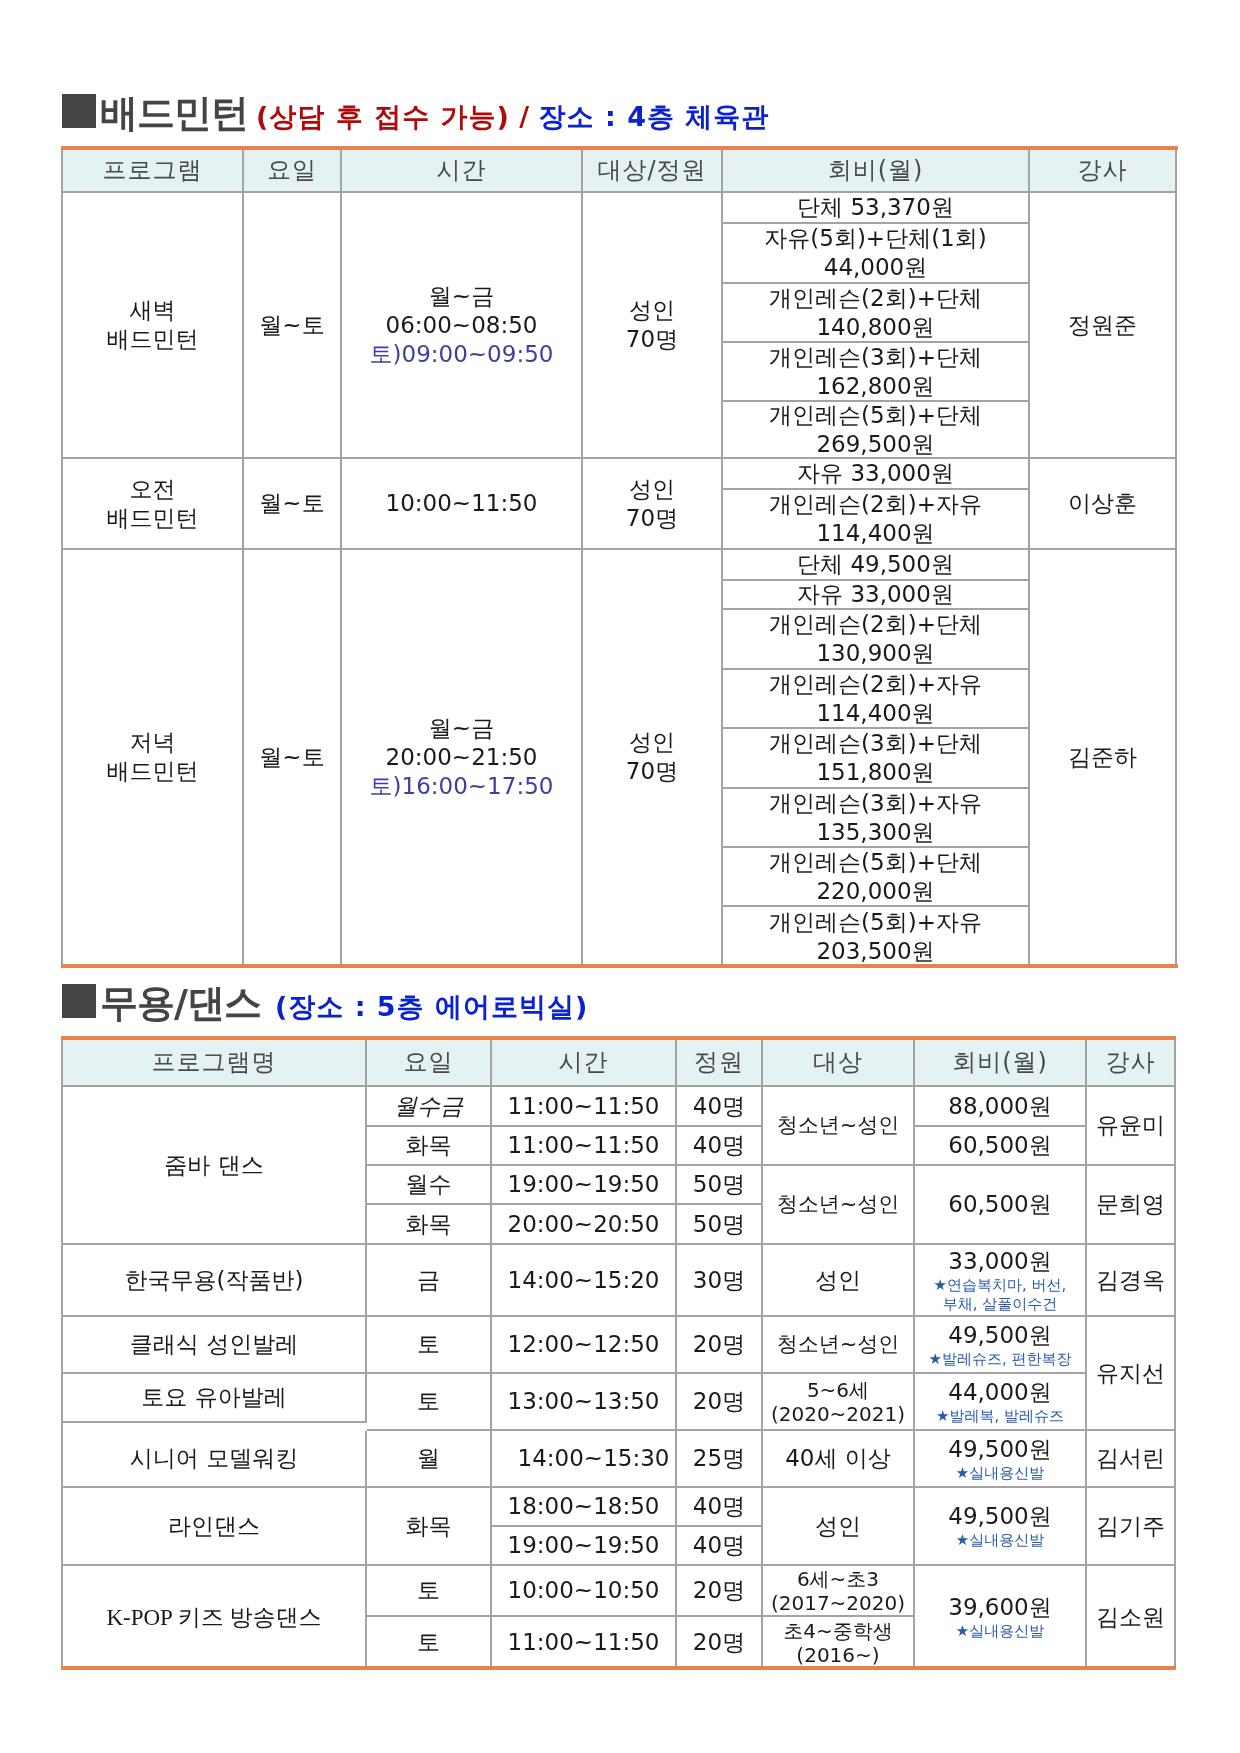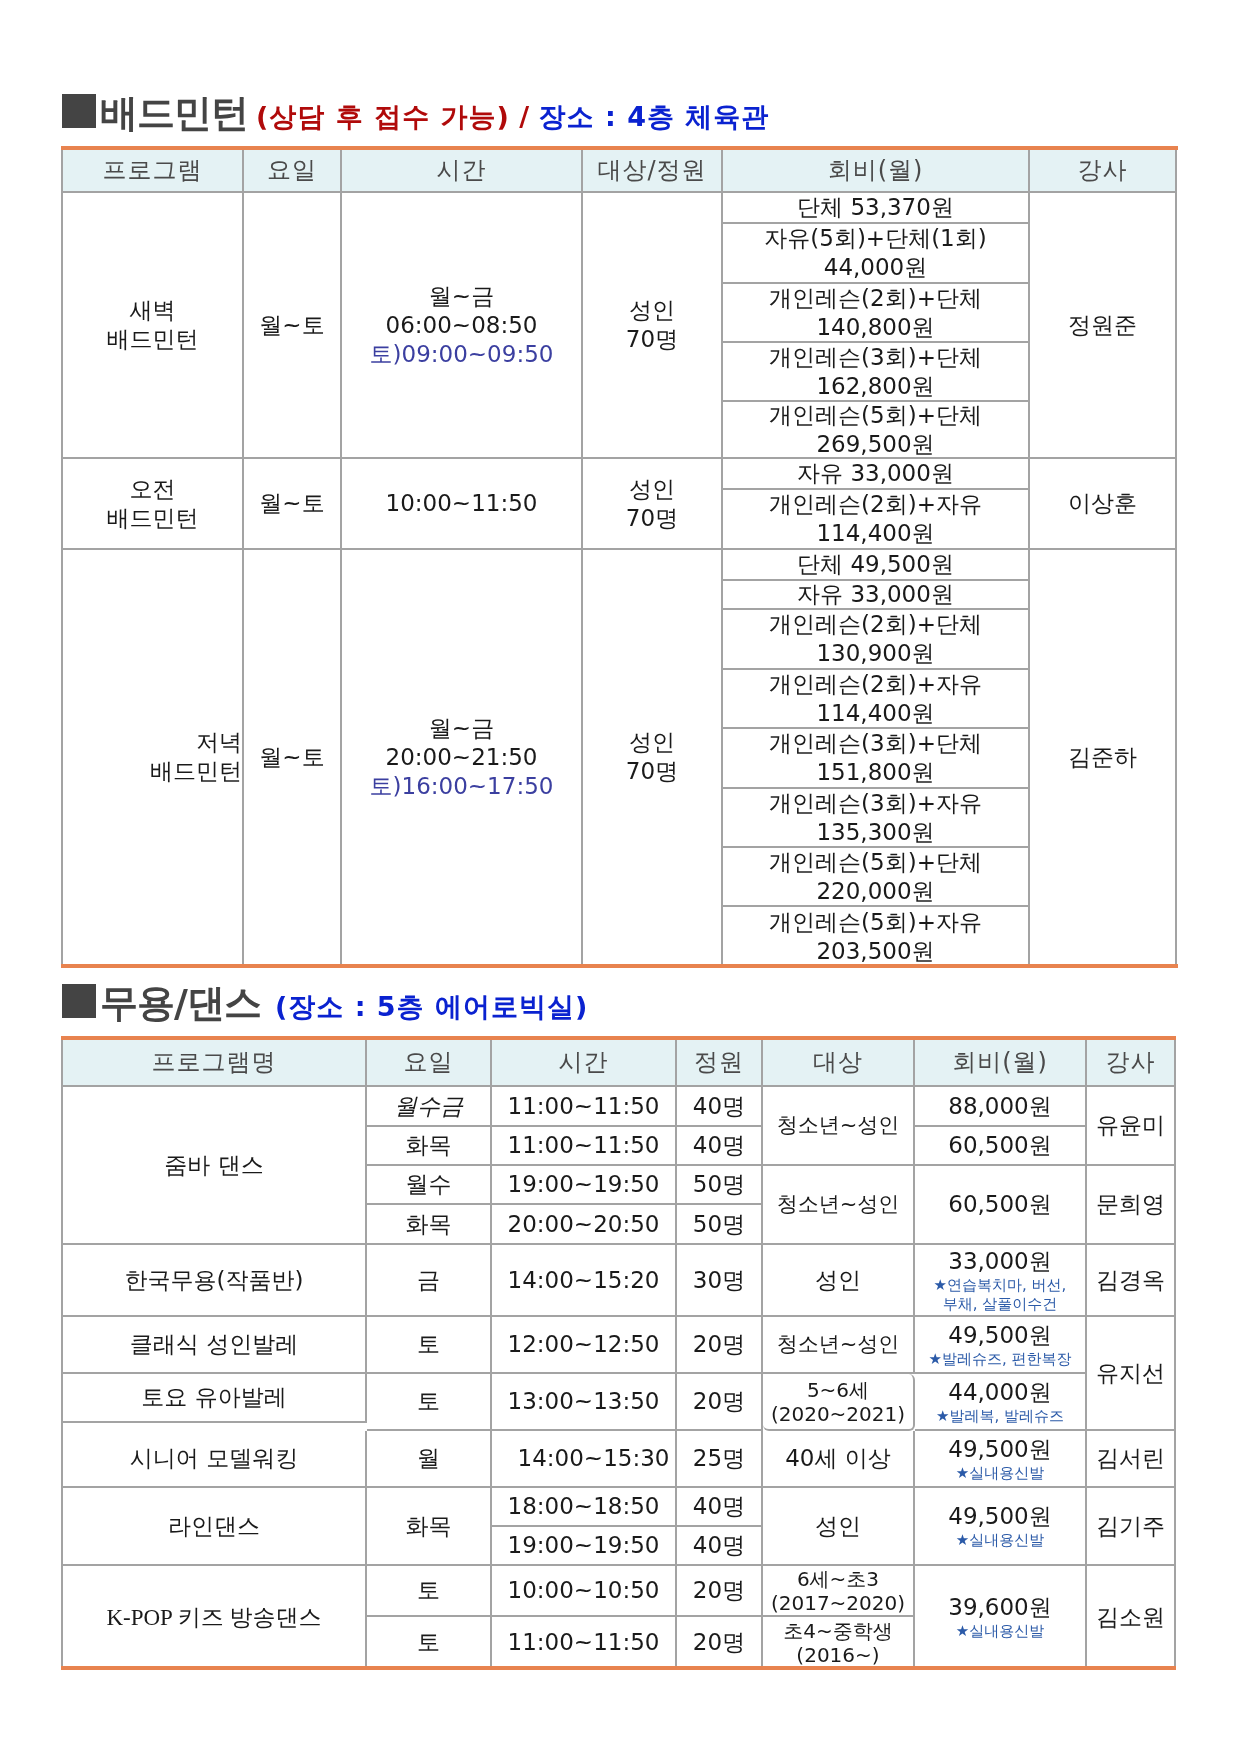--- a/index.html
+++ b/index.html
@@ -81,21 +81,21 @@
     <span>성인</span>
     <span>70명</span>
   </div>
   <div class="cell" style="left:723px;top:459px;width:307px;height:31px;">자유  33,000원</div>
   <div class="cell" style="left:723px;top:490px;width:307px;height:60px;">
       <span>개인레슨(2회)+자유</span>
       <span>114,400원</span>
     </div>
   <div class="cell" style="left:1030px;top:459px;width:147px;height:91px;">이상훈</div>
 
-  <div class="cell" style="left:63px;top:550px;width:181px;height:416px;align-items:flex-end;">
+  <div class="cell" style="left:63px;top:550px;width:181px;height:416px;">
     <span>저녁</span>
     <span>배드민턴</span>
   </div>
   <div class="cell" style="left:244px;top:550px;width:98px;height:416px;">월~토</div>
   <div class="cell" style="left:342px;top:550px;width:241px;height:416px;">
     <span>월~금</span>
     <span>20:00~21:50</span>
     <span class="sat">토)16:00~17:50</span>
   </div>
   <div class="cell" style="left:583px;top:550px;width:140px;height:416px;">
@@ -189,21 +189,21 @@
   <div class="cell" style="left:763px;top:1317px;width:152px;height:57px;font-size:21px;">청소년~성인</div>
   <div class="cell" style="left:915px;top:1317px;width:172px;height:57px;">
     <span>49,500원</span>
     <span class="note">★발레슈즈, 편한복장</span>
   </div>
 
   <div class="cell" style="left:63px;top:1374px;width:304px;height:49px;">토요  유아발레</div>
   <div class="cell" style="left:367px;top:1374px;width:125px;height:57px;">토</div>
   <div class="cell" style="left:492px;top:1374px;width:185px;height:57px;">13:00~13:50</div>
   <div class="cell" style="left:677px;top:1374px;width:86px;height:57px;">20명</div>
-  <div class="cell sm" style="left:763px;top:1374px;width:152px;height:57px;border-radius:6px;">
+  <div class="cell sm" style="left:763px;top:1374px;width:152px;height:57px;">
     <span>5~6세</span>
     <span>(2020~2021)</span>
   </div>
   <div class="cell" style="left:915px;top:1374px;width:172px;height:57px;">
     <span>44,000원</span>
     <span class="note">★발레복, 발레슈즈</span>
   </div>
   <div class="cell" style="left:1087px;top:1317px;width:89px;height:114px;">유지선</div>
 
   <div class="cell" style="left:63px;top:1431px;width:304px;height:57px;">시니어  모델워킹</div>

